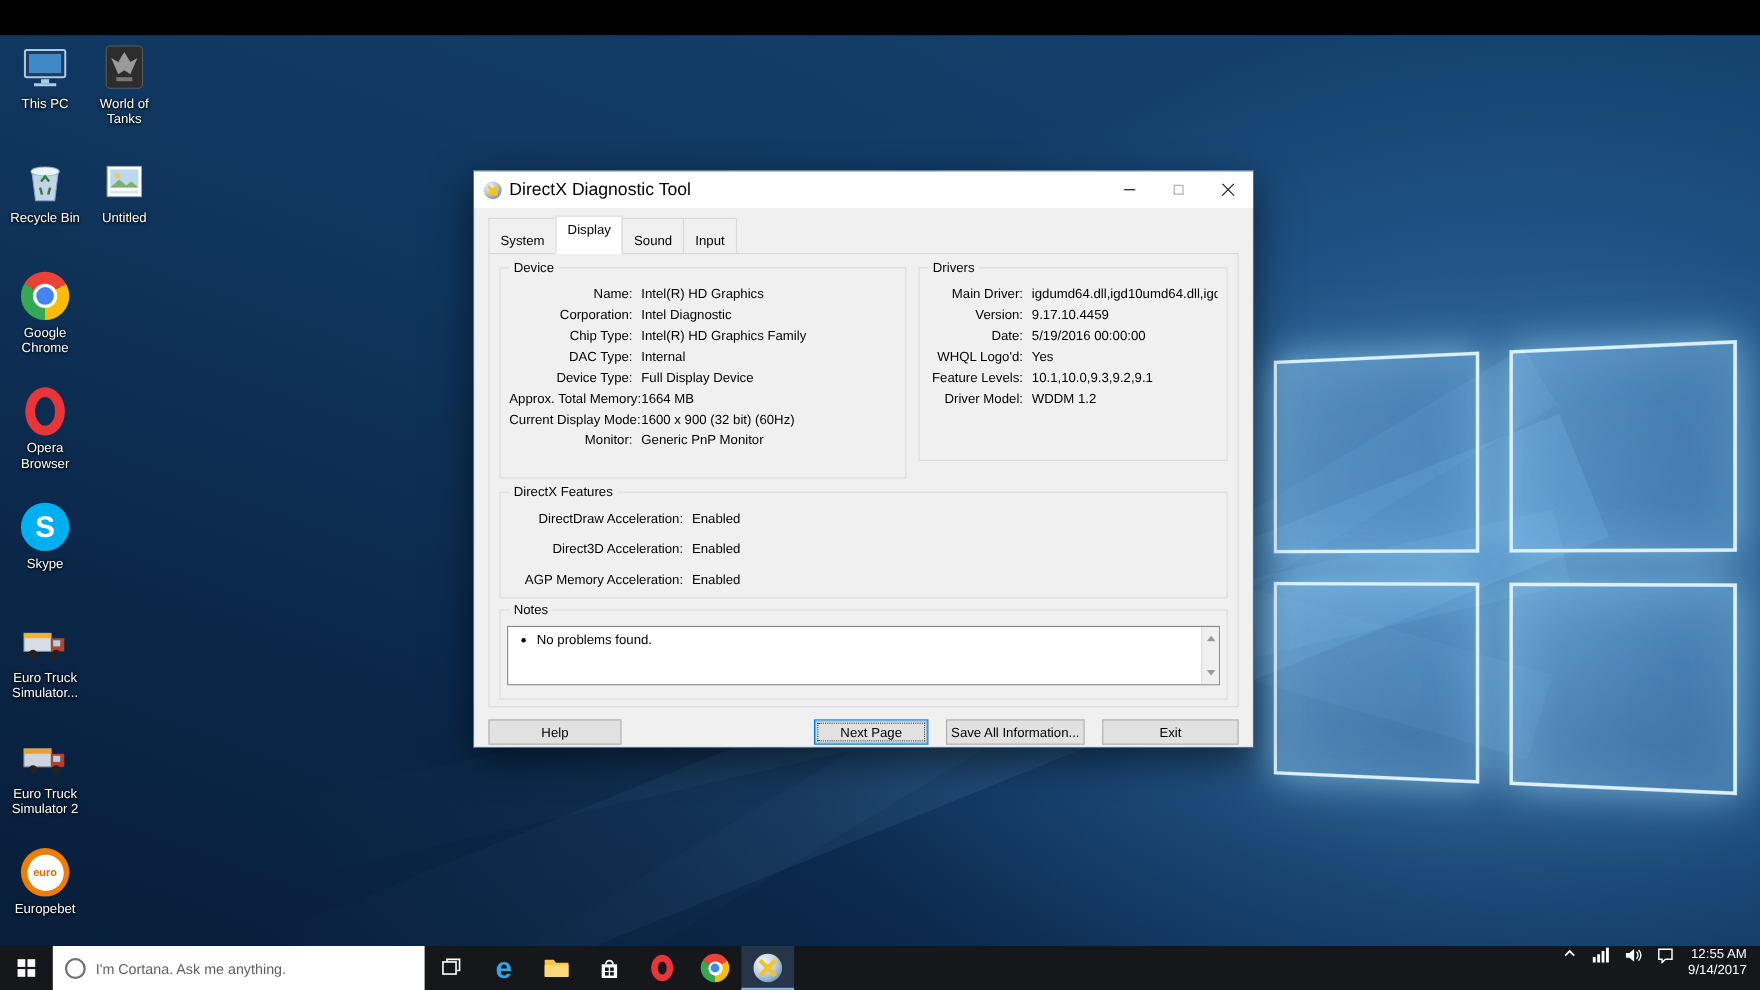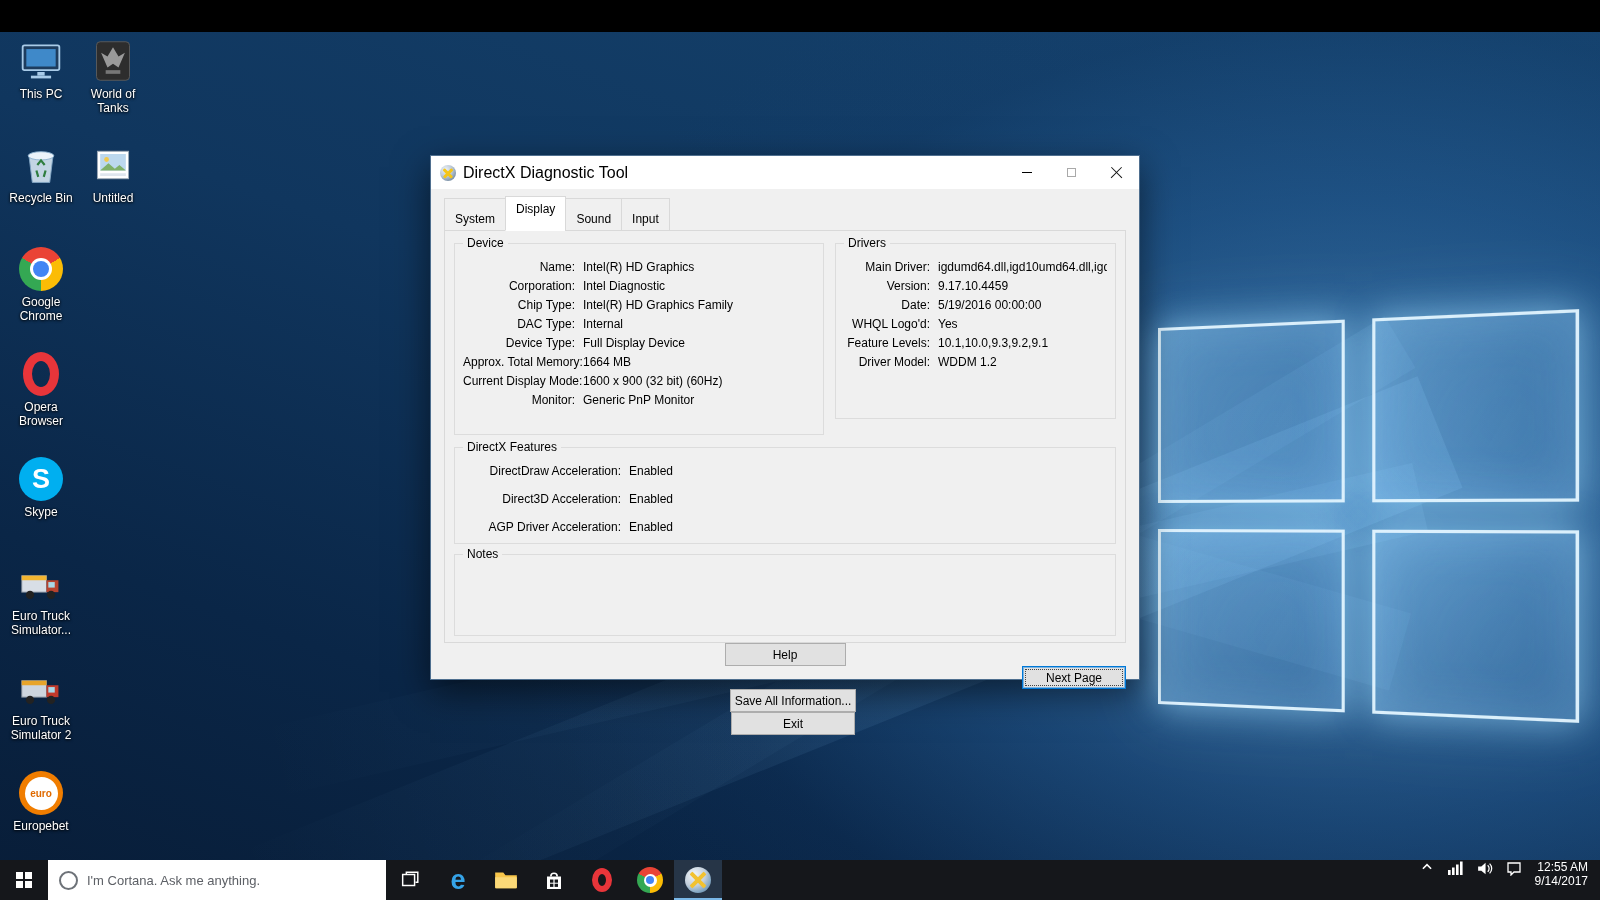--- a/index.html
+++ b/index.html
@@ -85,21 +85,21 @@
   .grp-feat .grp-row { margin-bottom:13px; }
   .grp-notes { margin-top:10px; height:82px; padding:14px 6px 6px; }
   .notes-inner { position:relative; background:#fff; border:1px solid #828790; height:54px; overflow:hidden; }
   .notes-list { margin-top:4px; padding-left:26px; }
   .notes-list li { line-height:15px; }
   .notes-sb { position:absolute; right:0; top:0; bottom:0; width:16px; background:#f0f0f0; border-left:1px solid #dcdcdc; }
   .notes-sb::before, .notes-sb::after { content:""; position:absolute; left:4px; border:4px solid transparent; }
   .notes-sb::before { top:4px; border-bottom:5px solid #9a9a9a; }
   .notes-sb::after  { bottom:4px; border-top:5px solid #9a9a9a; }
 
-  .btn-bar { display:flex; align-items:center; margin:0 13px 0;flex-direction:column; }
+  .btn-bar { display:flex; align-items:center; margin:11px 13px 0; }
   .btn { height:23px; font-size:12px; font-family:inherit; background:#e1e1e1; border:1px solid #adadad; color:#000; }
   .btn-help { width:121px; }
   .btn-next { width:104px; margin-left:auto; border:1px solid #0078d7; box-shadow:inset 0 0 0 1px #7db4e0; outline:1px dotted #444; outline-offset:-4px; }
   .btn-save { width:126px; margin-left:16px; }
   .btn-exit { width:124px; margin-left:16px; }
 
   
   .taskbar { position:absolute; left:0; bottom:0; width:1600px; height:40px; background:#15171b; display:flex; align-items:stretch; z-index:60; }
   .tb-slot { width:48px; display:flex; align-items:center; justify-content:center; flex:0 0 auto; }
   .sgrid { display:grid; grid-template-columns:7px 7px; grid-template-rows:7px 7px; gap:2px; }
@@ -339,27 +339,33 @@
         <div class="legend">DirectX Features</div>
         <div class="grp-row">
             <span class="lab">DirectDraw Acceleration:</span>
             <span class="val">Enabled</span>
           </div>
         <div class="grp-row">
             <span class="lab">Direct3D Acceleration:</span>
             <span class="val">Enabled</span>
           </div>
         <div class="grp-row">
-            <span class="lab">AGP Driver Acceleration:</span>
+            <span class="lab">AGP Memory Acceleration:</span>
             <span class="val">Enabled</span>
           </div>
       </div>
 
       <div class="grp grp-notes">
         <div class="legend">Notes</div>
+        <div class="notes-inner">
+          <ul class="notes-list">
+            <li>No problems found.</li>
+          </ul>
+          <div class="notes-sb"></div>
+        </div>
       </div>
     </div>
 
     <div class="btn-bar">
       <button class="btn btn-help">Help</button>
       <button class="btn btn-next">Next Page</button>
       <button class="btn btn-save">Save All Information...</button>
       <button class="btn btn-exit">Exit</button>
     </div>
   </div>

